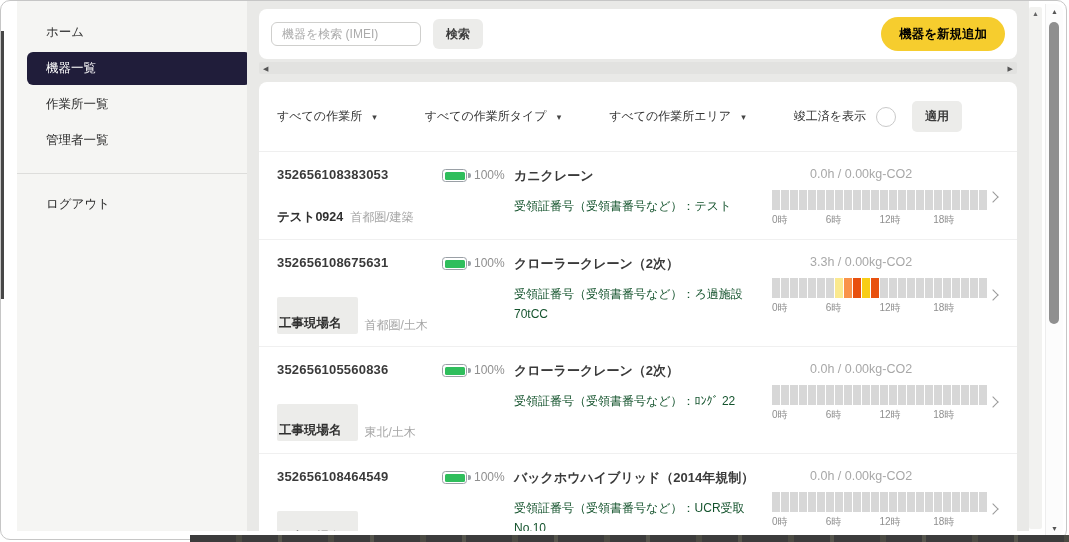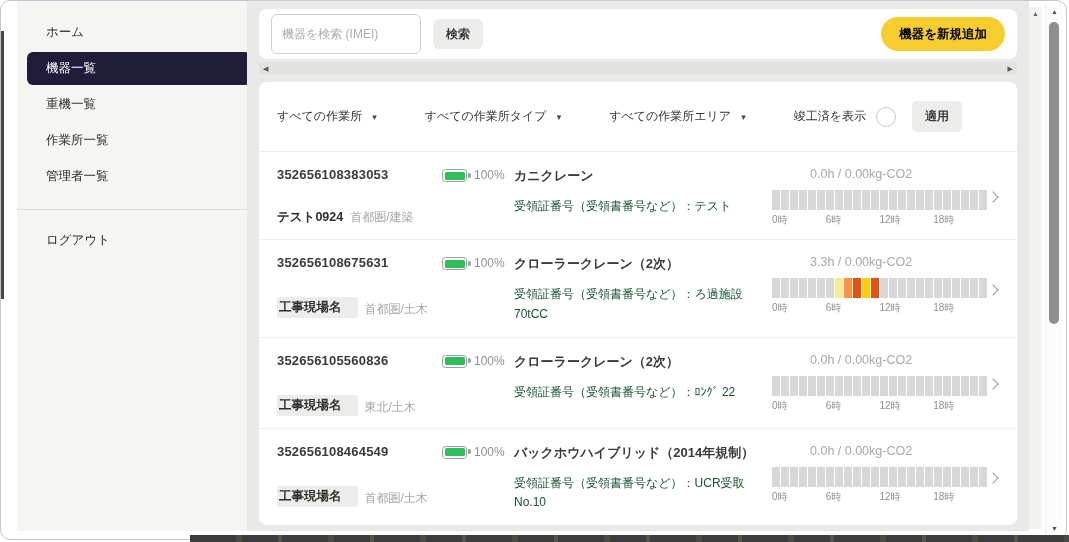--- a/index.html
+++ b/index.html
@@ -6,21 +6,21 @@
   body{width:1069px;height:542px;position:relative;font-family:"Liberation Sans","DejaVu Sans",sans-serif;-webkit-font-smoothing:antialiased;}
   .app{position:absolute;left:0;top:0;width:1067px;height:540px;border:1px solid #c6c6c6;border-radius:10px;background:#fff;overflow:hidden;box-sizing:border-box;}
   
   .sidebar{position:absolute;left:16px;top:0;bottom:8px;width:245px;background:#F5F5F3;border-right:1px solid #e6e6e4;padding-top:12px;box-sizing:border-box;}
   .side-item{margin:3px 10px;padding:8px 19px;font-size:12.5px;color:#2e2e2e;border-radius:6px;cursor:pointer;white-space:nowrap;}
   .side-item.active{background:var(--sidebar-active-bg);color:#fff;}
   .side-divider{border-top:1px solid #dddddb;margin:16px 0 14px 0;}
   
   .main{position:absolute;left:246px;top:0;right:37px;bottom:8px;background:#E9E9E7;padding:8px 12px;box-sizing:border-box;overflow:hidden;}
   .topcard{background:#fff;border-radius:8px;height:50px;display:flex;align-items:center;padding:0 12px;box-sizing:border-box;}
-  .search-input{width:150px;height:40px;border:1px solid #cfcfcd;border-radius:6px;padding:0 10px;font-size:12px;color:#333;outline:none;box-sizing:border-box;font-family:inherit;}
+  .search-input{width:150px;height:24px;border:1px solid #cfcfcd;border-radius:6px;padding:0 10px;font-size:12px;color:#333;outline:none;box-sizing:border-box;font-family:inherit;}
   .search-input::placeholder{color:#ababab;}
   .btn{border:none;cursor:pointer;font-family:inherit;}
   .btn-gray{background:#ECECEA;color:#3b3b3b;font-size:12px;font-weight:600;height:30px;padding:0 13px;border-radius:6px;margin-left:12px;}
   .spacer{flex:1;}
   .btn-yellow{background:var(--accent-yellow);color:#000000;font-size:12.5px;font-weight:600;height:34px;padding:0 18px;border-radius:17px;}
   
   .tabs{display:flex;gap:8px;margin-top:10px;}
   .tab{background:#ECECEA;border-radius:13px;height:26px;display:flex;align-items:center;padding:0 14px;font-size:12px;font-weight:600;color:#4a4a4a;cursor:pointer;white-space:nowrap;}
   .tab.active{background:var(--accent-yellow);color:#3c3a20;}
   
@@ -34,21 +34,21 @@
   .toggle-label{color:#333;margin-right:10px;}
   .toggle-circle{width:20px;height:20px;border:1.5px solid #c9c9c9;border-radius:50%;background:#fff;cursor:pointer;box-sizing:border-box;}
   .btn-apply{background:#ECECEA;color:#3b3b3b;font-size:12px;font-weight:600;padding:7px 13px;border-radius:5px;margin-left:16px;}
   
   .row{display:flex;padding:15px 18px 12px 18px;border-bottom:1px solid #f0f0f0;cursor:pointer;}
   .row:last-child{border-bottom:none;}
   .col-id{width:165px;box-sizing:border-box;}
   .imei{font-size:13px;font-weight:700;color:#3a3a3a;letter-spacing:.2px;}
   .site-line{margin-top:27px;font-size:12px;color:#a6a6a6;display:flex;align-items:flex-end;}
   .site-name{font-weight:700;color:#2f2f2f;font-size:12.5px;margin-right:7px;white-space:nowrap;}
-  .site-name.redacted{background:#ECECEA;padding:2px 16px 2px 2px;border-radius:2px;}
+  .site-name.redacted{background:#ECECEA;padding:18px 16px 2px 2px;border-radius:2px;}
   .col-batt{width:72px;display:flex;align-items:flex-start;padding-top:1px;box-sizing:border-box;}
   .battery{width:25px;height:13px;border:1.5px solid #9aa0a6;border-radius:3.5px;position:relative;margin-right:7px;margin-top:1px;box-sizing:border-box;}
   .battery::before{content:"";position:absolute;inset:1.5px;background:var(--battery-green);border-radius:1.5px;}
   .battery::after{content:"";position:absolute;right:-4.5px;top:2.5px;width:2.5px;height:5px;background:#9aa0a6;border-radius:0 2px 2px 0;}
   .batt-pct{font-size:12px;color:#8f8f8f;text-align:center;}
   .col-name{width:258px;padding-right:12px;box-sizing:border-box;}
   .equip-name{font-size:13px;font-weight:700;color:#3a3a3a;}
   .receipt{margin-top:12px;font-size:12px;color:#14532d;line-height:1.65;}
   .col-usage{width:215px;box-sizing:border-box;}
   .usage{font-size:12.5px;color:#a8a8a8;margin-left:38px;}
@@ -69,21 +69,20 @@
   .bottom-strip{position:absolute;left:190px;right:0;bottom:0;height:7px;background:repeating-linear-gradient(90deg,#3c3c3c 0 46px,#4b4b43 46px 52px,#3c3c3c 52px 88px,#55554c 88px 92px);z-index:5;}
 </style>
 </head>
 <body>
 
 <div class="app">
 
   <nav class="sidebar">
     <div class="side-item">ホーム</div>
     <div class="side-item active">機器一覧</div>
-    <div class="side-item">重機一覧</div>
     <div class="side-item">作業所一覧</div>
     <div class="side-item">管理者一覧</div>
     <div class="side-divider"></div>
     <div class="side-item">ログアウト</div>
   </nav>
 
   <div class="main">
 
     <div class="topcard">
       <input class="search-input" type="text" placeholder="機器を検索 (IMEI)" style="">

